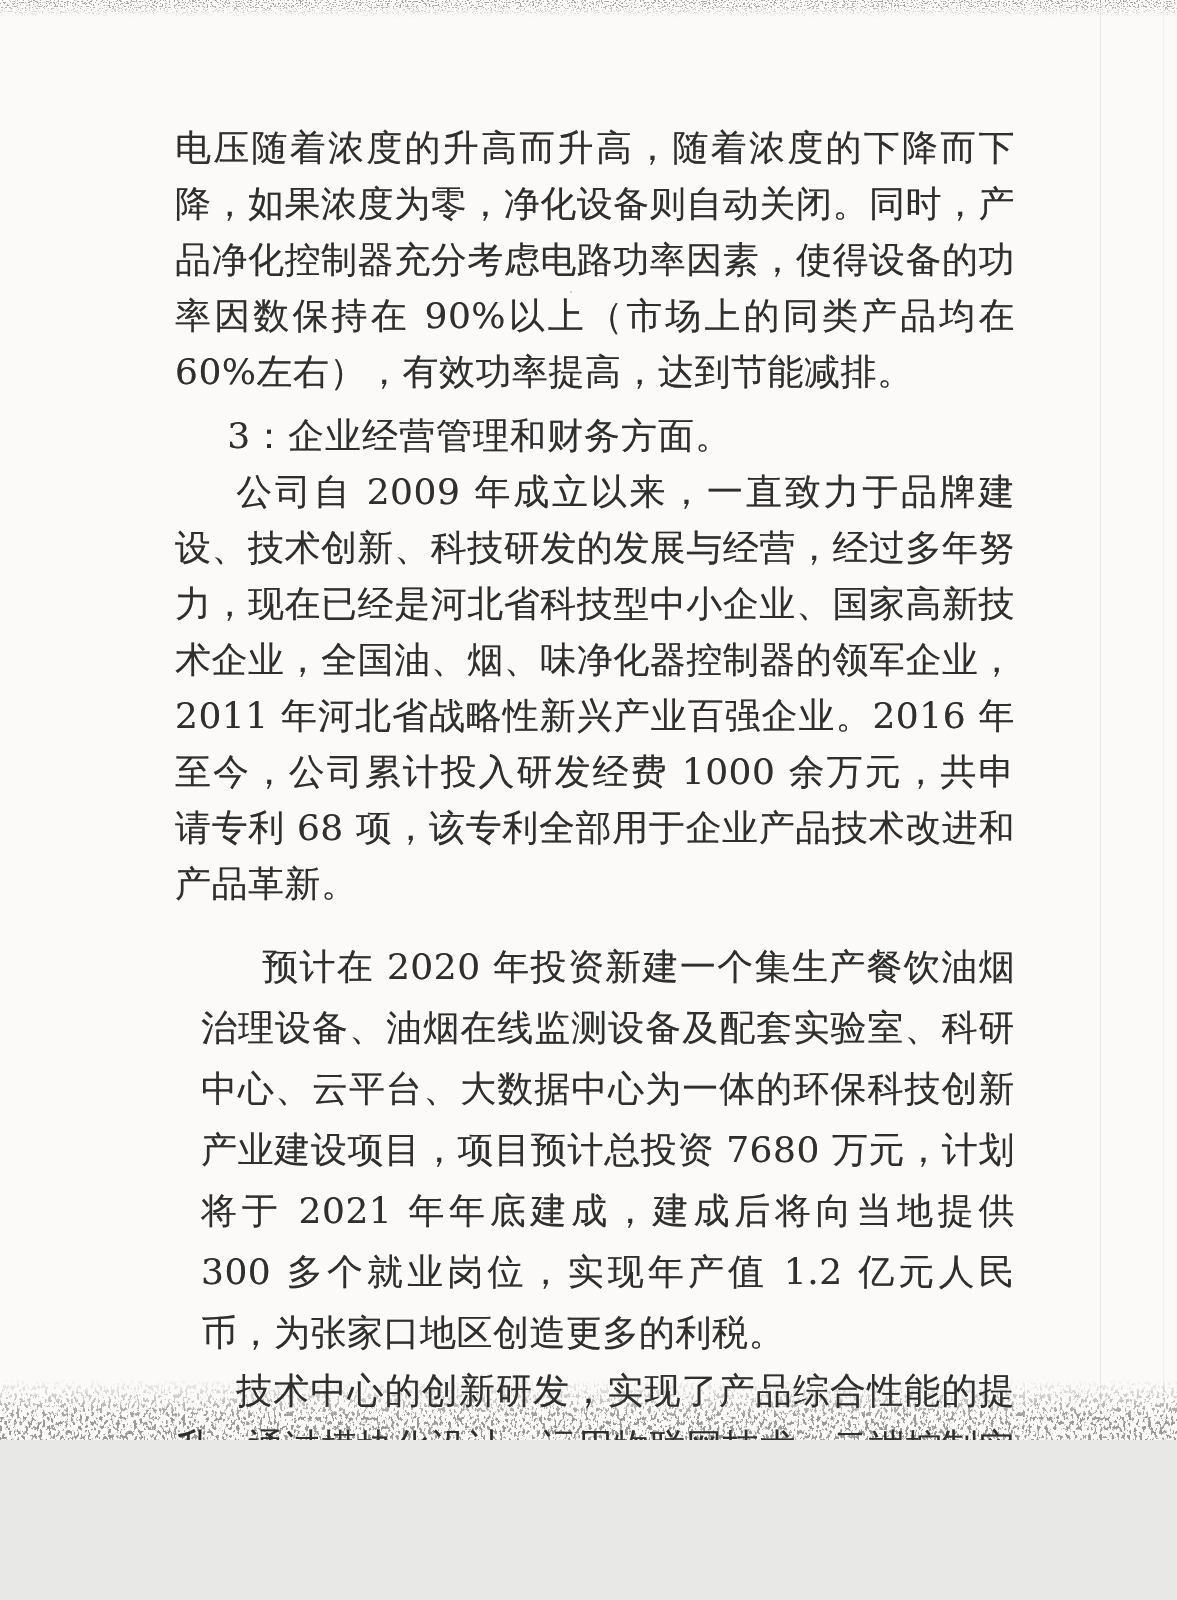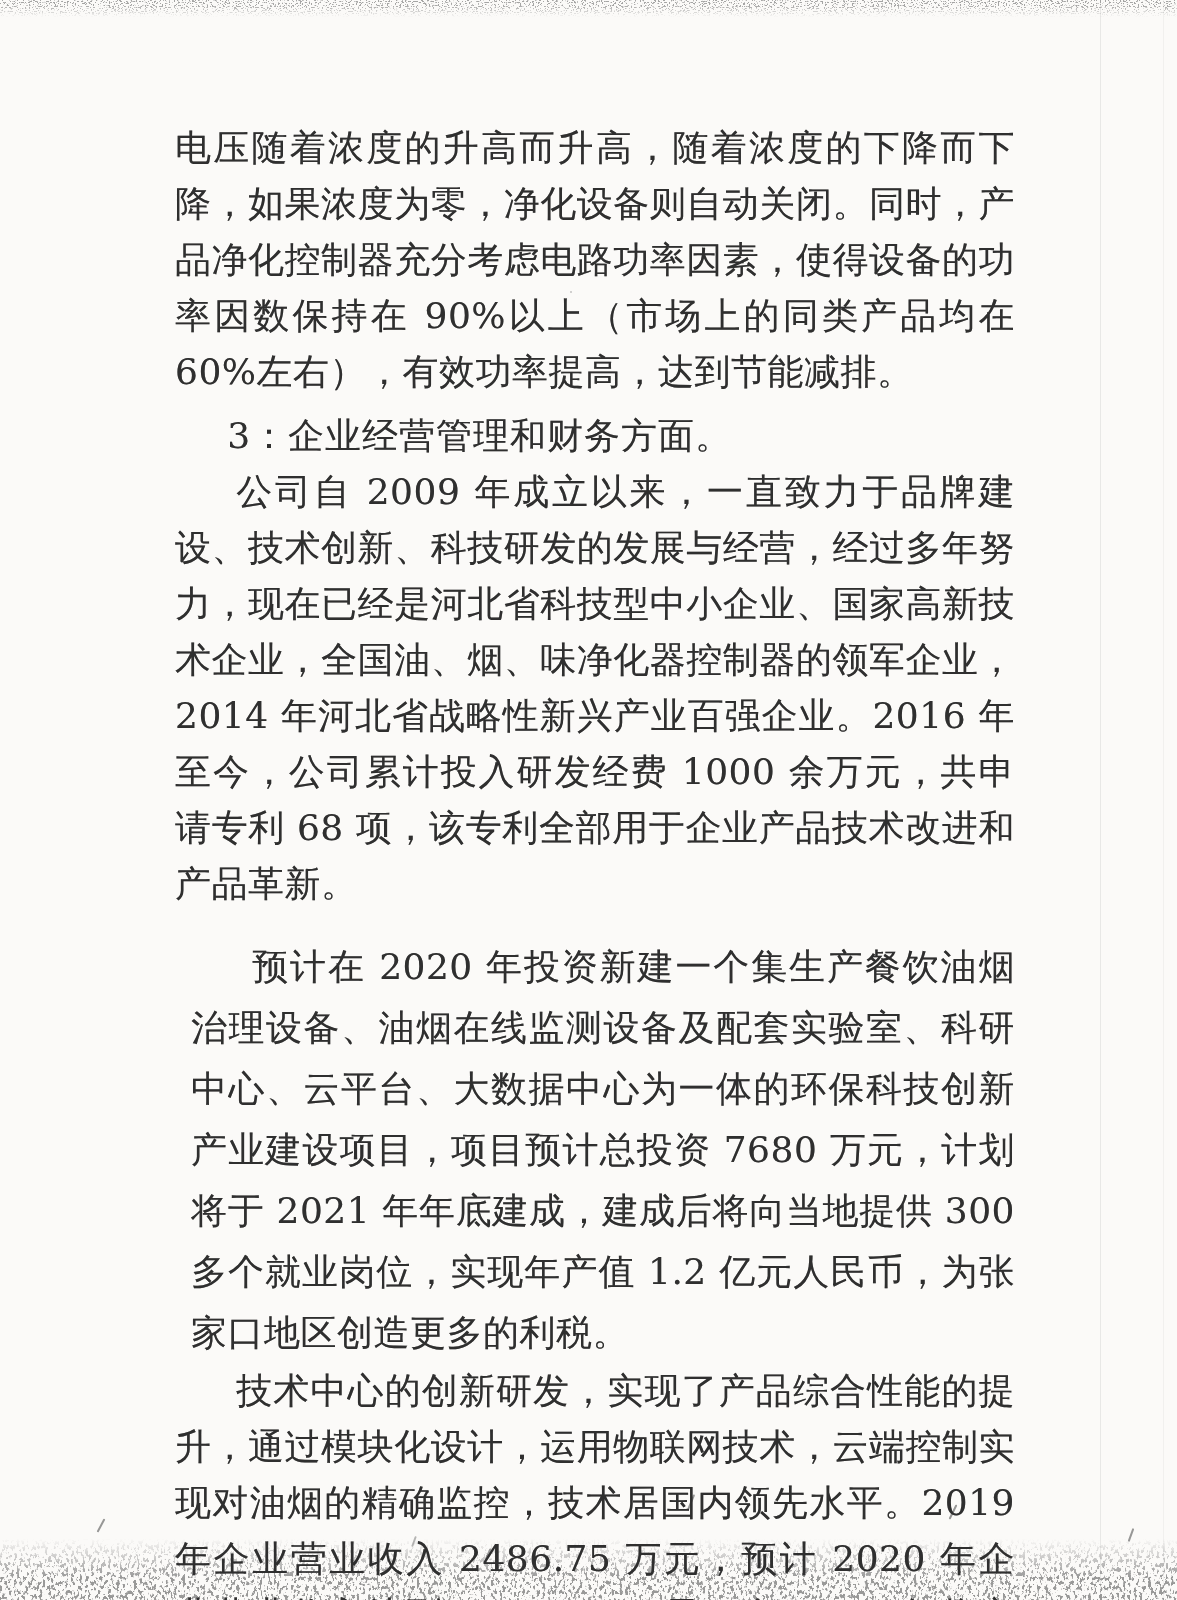--- a/index.html
+++ b/index.html
@@ -3,21 +3,21 @@
 <meta charset="utf-8">
 <style>
   html, body {
     margin: 0;
     padding: 0;
     background: #e8e8e6;
   }
   .page {
     position: relative;
     width: 1177px;
-    height: 1600px;
+    height: 1440px;
     margin: 0 auto;
     background: #fbfaf8;
     overflow: hidden;
     font-family: "DejaVu Serif", serif;
   }
   
   .doc-body {
     position: absolute;
     left: 175px;
     top: 120px;
@@ -33,21 +33,21 @@
     margin: 0;
     padding: 0;
   }
   .para {
     line-height: 56px;
   }
   .para.indent {
     text-indent: 1.7em;
   }
   .para.shifted {
-    margin-left: 16px;
+    margin-left: 26px;
     margin-top: 24px;
     line-height: 61px;
   }
   .heading {
     line-height: 56px;
     font-weight: 400;
     text-indent: 1.45em;
     letter-spacing: 1px;
   }
   .heading.h-top { margin-top: 8px; }
@@ -148,21 +148,21 @@
   <span class="speck s6"></span>
   <span class="dot d1"></span>
   <span class="dot d2"></span>
   <span class="dot d3"></span>
 
   <main class="doc-body">
     <p class="para">电压随着浓度的升高而升高，随着浓度的下降而下降，如果浓度为零，净化设备则自动关闭。同时，产品净化控制器充分考虑电路功率因素，使得设备的功率因数保持在 90%以上（市场上的同类产品均在 60%左右），有效功率提高，达到节能减排。</p>
 
     <p class="heading h-top">3：企业经营管理和财务方面。</p>
 
-    <p class="para indent">公司自 2009 年成立以来，一直致力于品牌建设、技术创新、科技研发的发展与经营，经过多年努力，现在已经是河北省科技型中小企业、国家高新技术企业，全国油、烟、味净化器控制器的领军企业，2014 年河北省战略性新兴产业百强企业。2016 年至今，公司累计投入研发经费 1000 余万元，共申请专利 68 项，该专利全部用于企业产品技术改进和产品革新。</p>
+    <p class="para indent">公司自 2009 年成立以来，一直致力于品牌建设、技术创新、科技研发的发展与经营，经过多年努力，现在已经是河北省科技型中小企业、国家高新技术企业，全国油、烟、味净化器控制器的领军企业，2011 年河北省战略性新兴产业百强企业。2016 年至今，公司累计投入研发经费 1000 余万元，共申请专利 68 项，该专利全部用于企业产品技术改进和产品革新。</p>
 
     <p class="para indent shifted">预计在 2020 年投资新建一个集生产餐饮油烟治理设备、油烟在线监测设备及配套实验室、科研中心、云平台、大数据中心为一体的环保科技创新产业建设项目，项目预计总投资 7680 万元，计划将于 2021 年年底建成，建成后将向当地提供 300 多个就业岗位，实现年产值 1.2 亿元人民币，为张家口地区创造更多的利税。</p>
 
     <p class="para indent">技术中心的创新研发，实现了产品综合性能的提升，通过模块化设计，运用物联网技术，云端控制实现对油烟的精确监控，技术居国内领先水平。2019 年企业营业收入 2486.75 万元，预计 2020 年企业营业收入达到 7419.01 万元，在 2022 年将实现营业收入可达 9000 万元。</p>
 
   </main>
 
 </div>
 
 </body></html>

